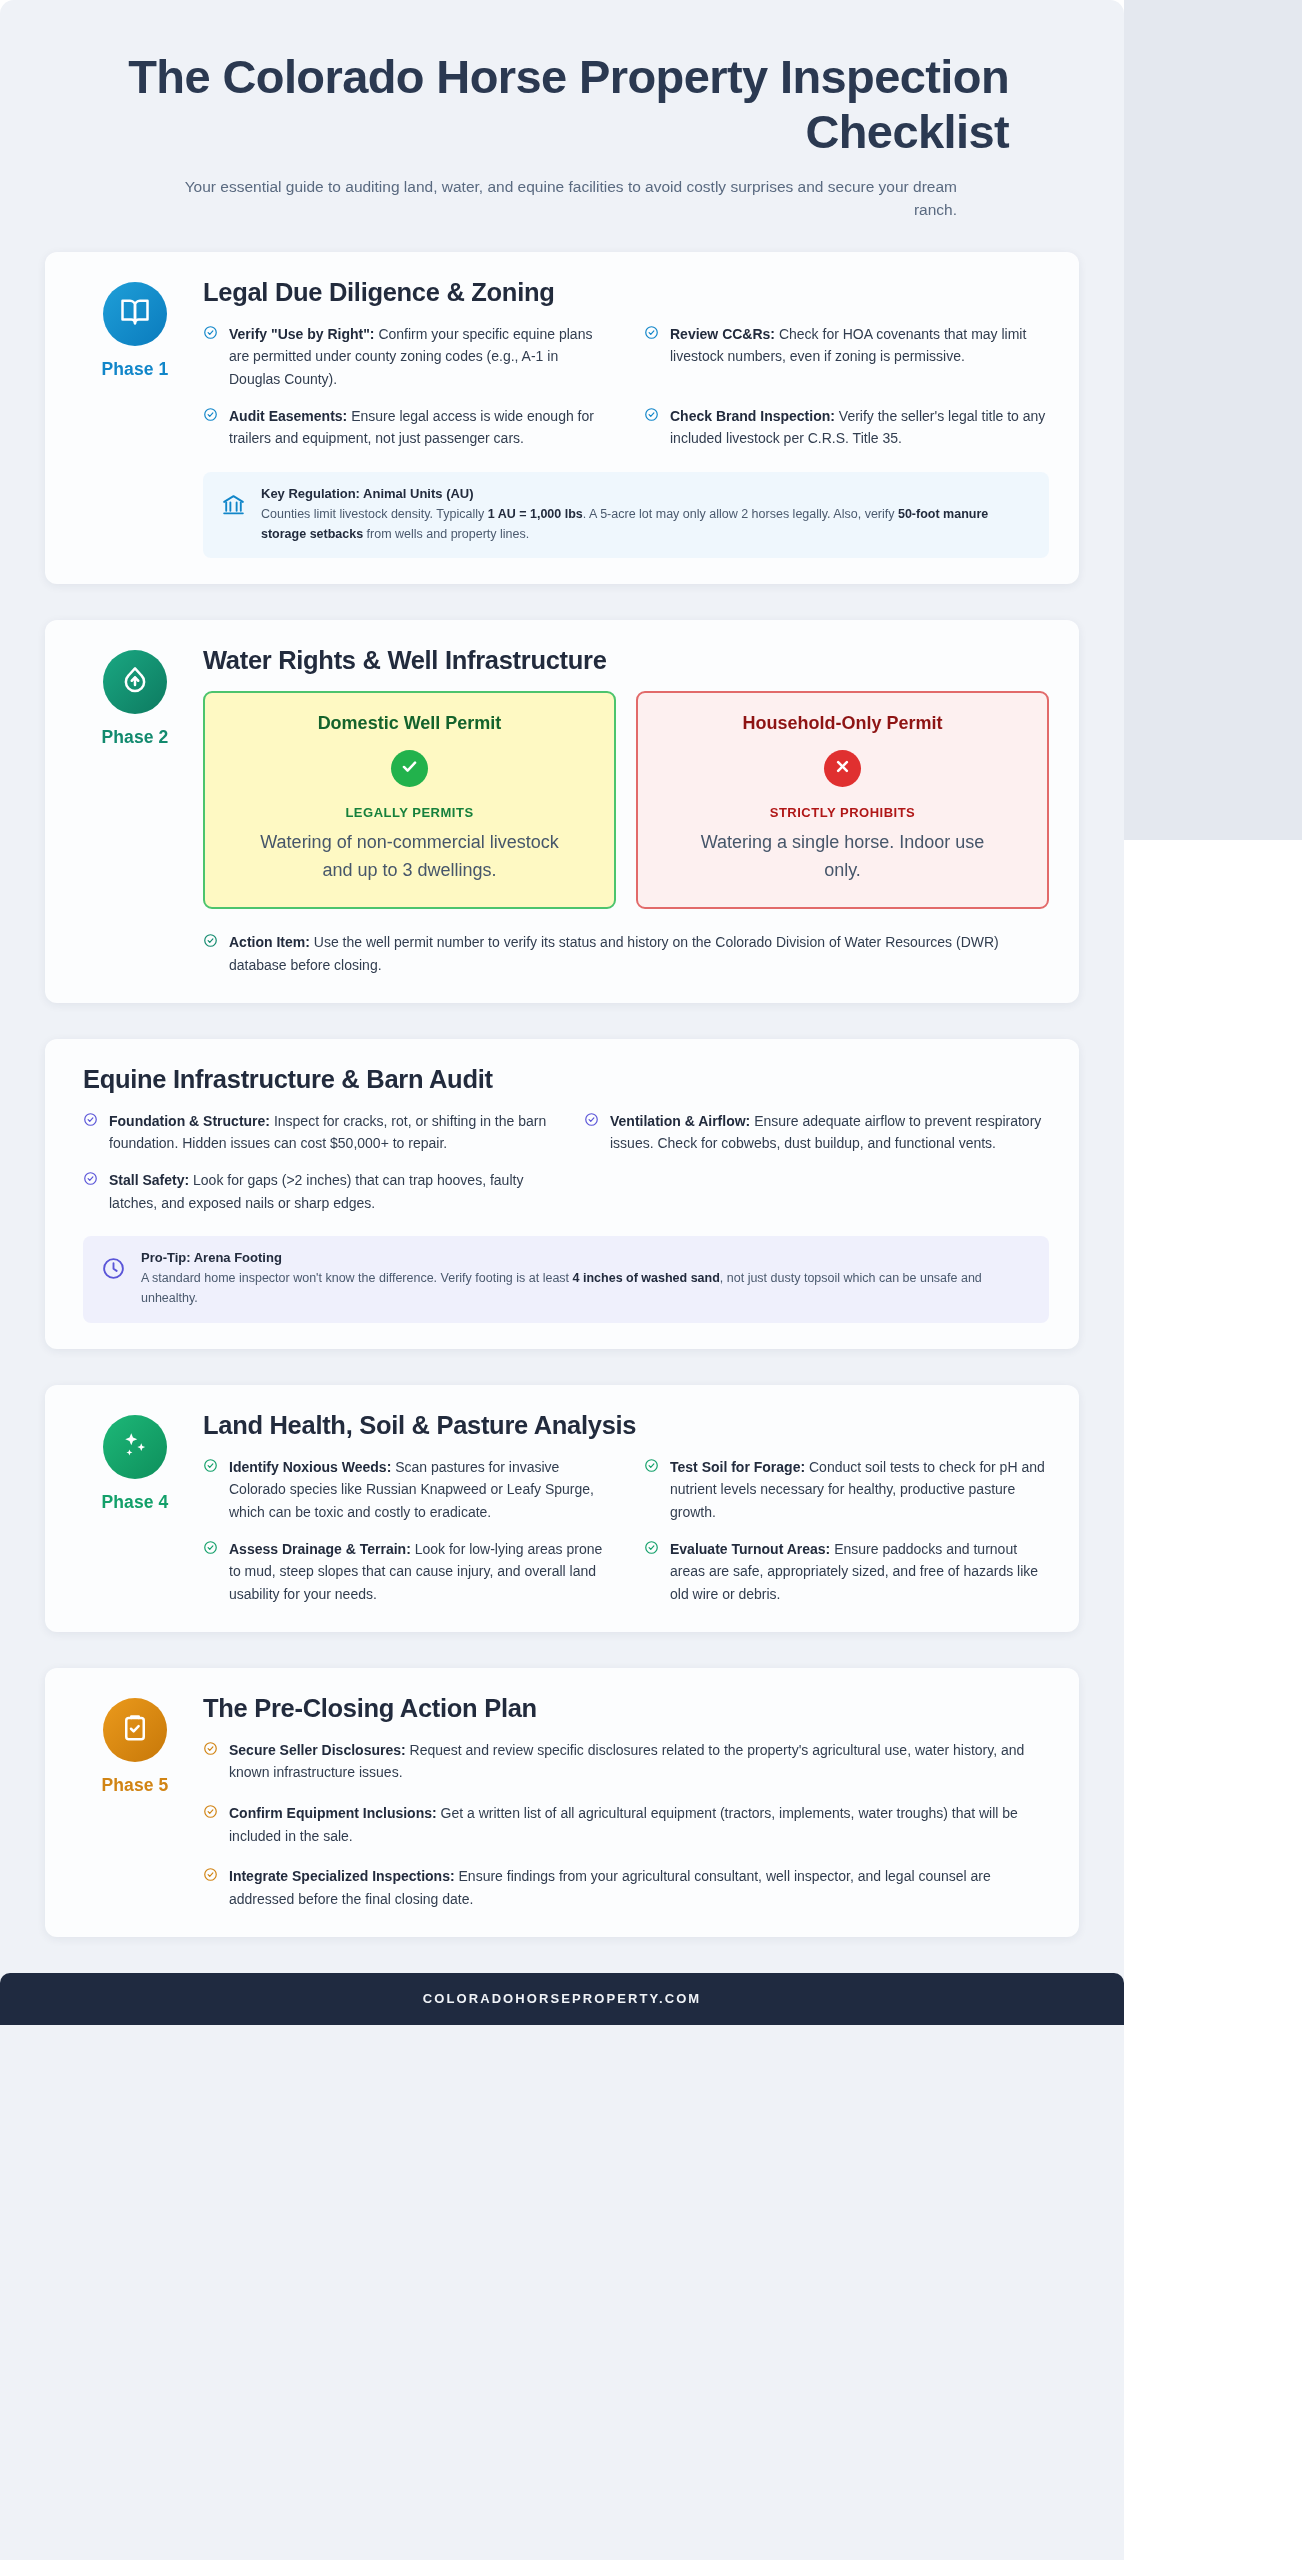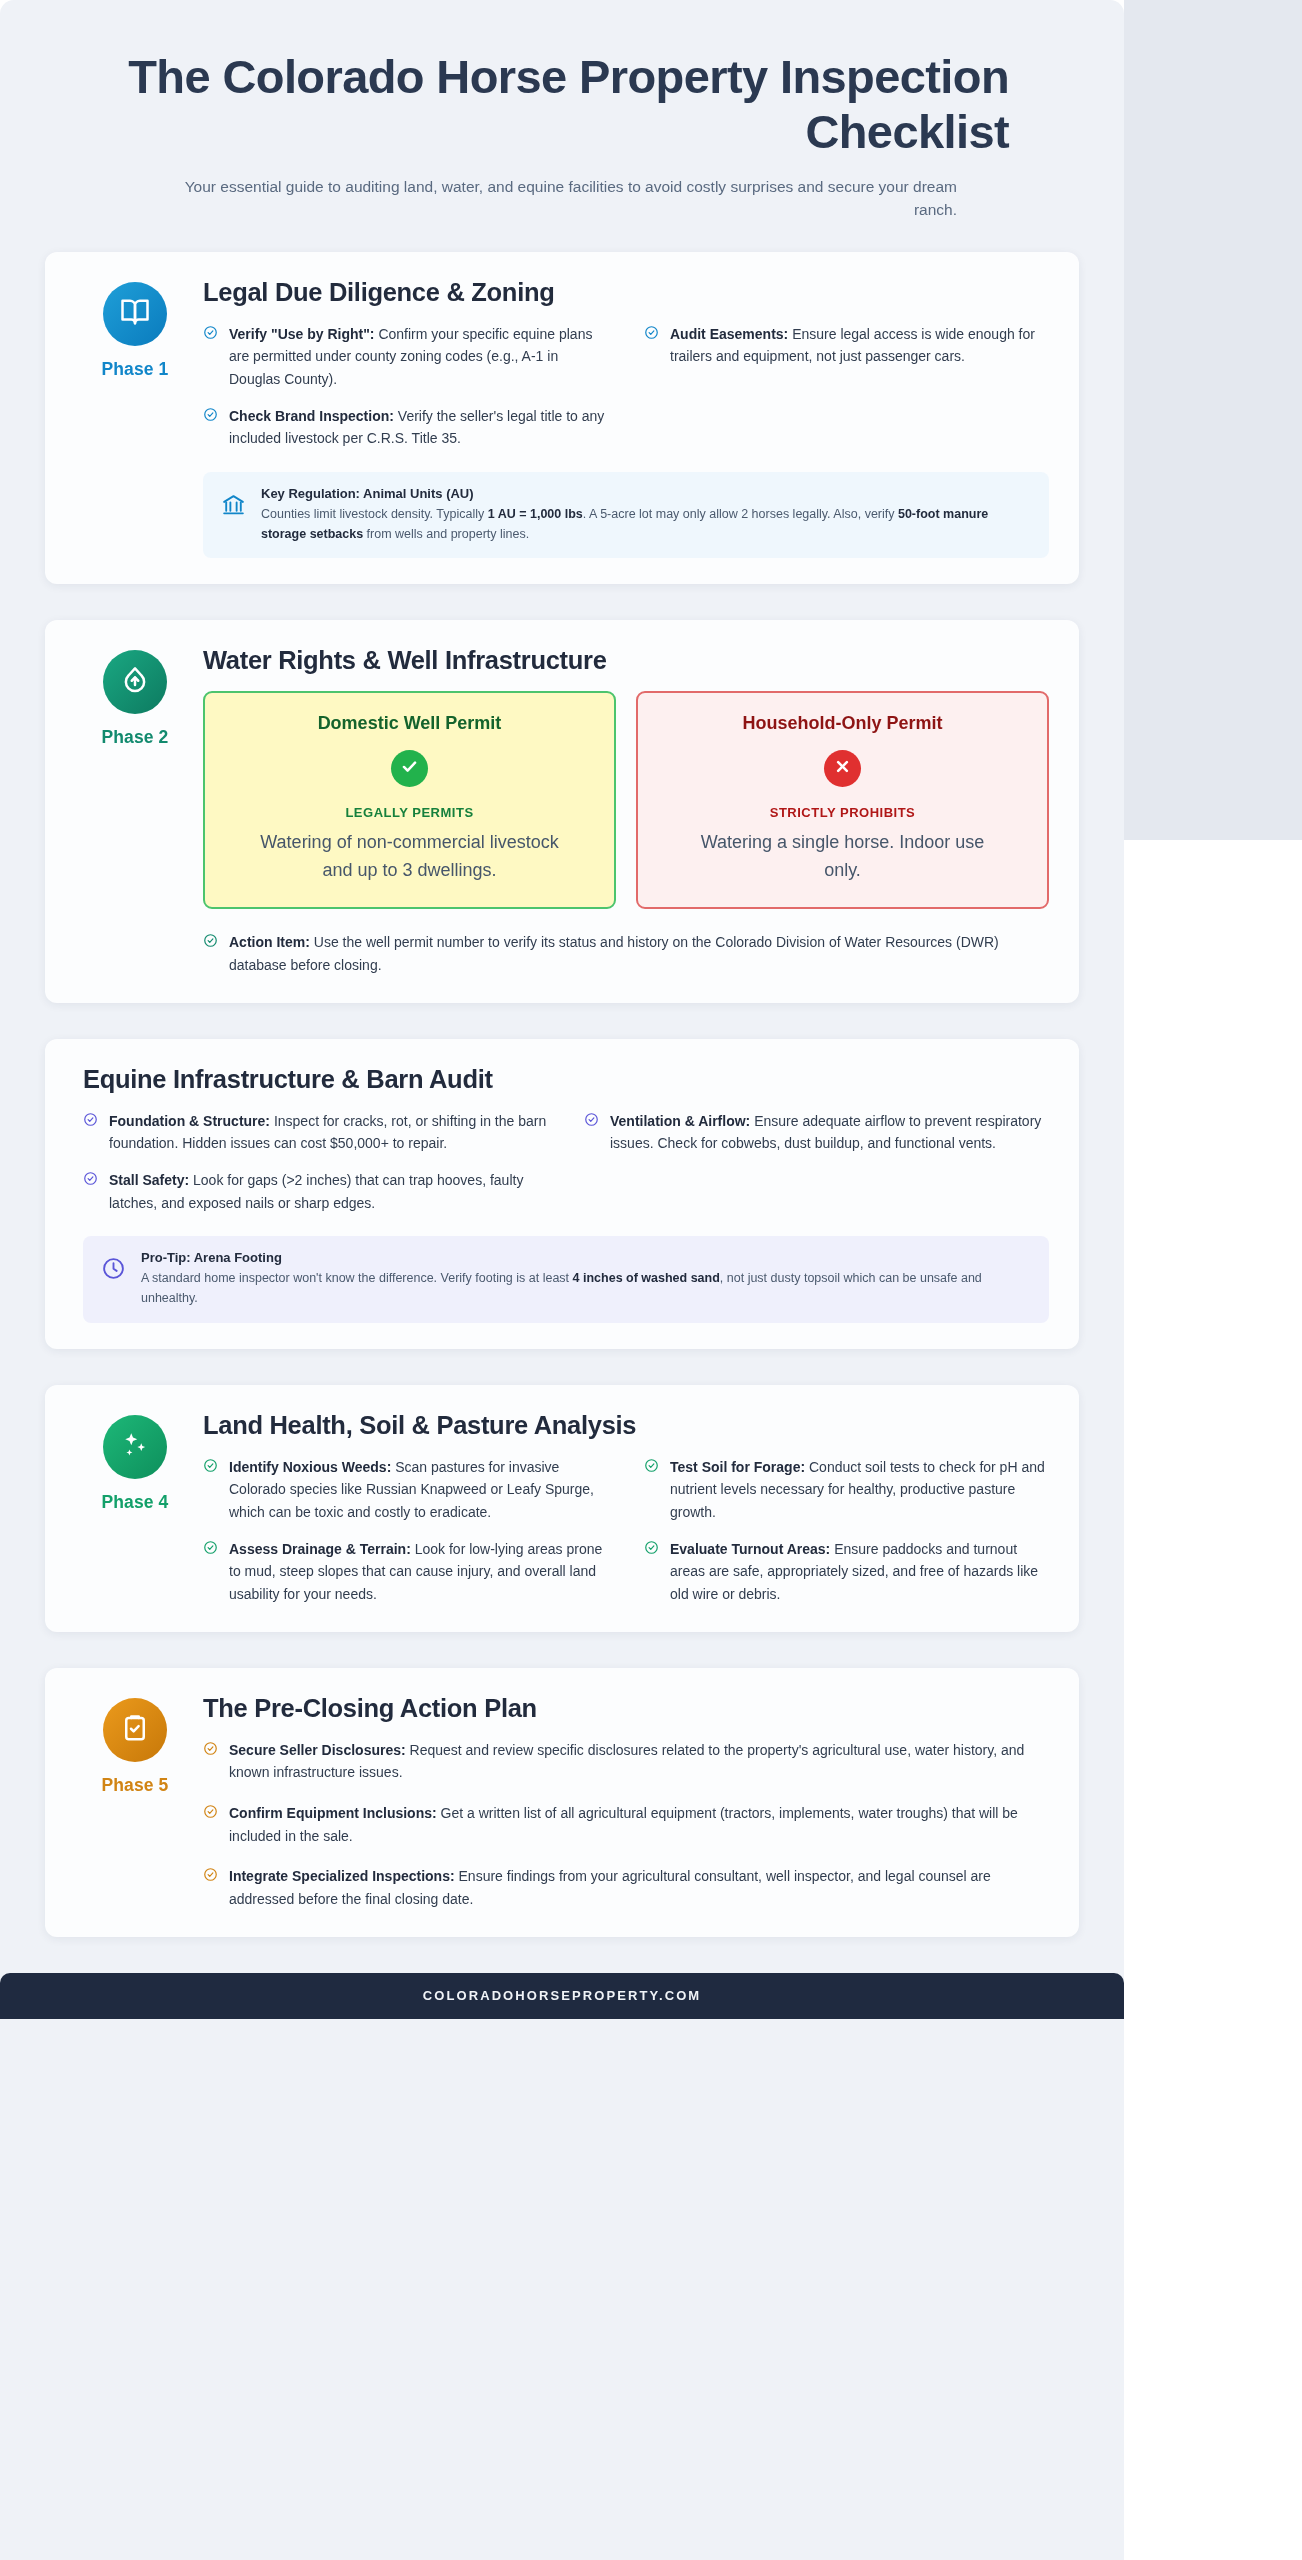--- a/index.html
+++ b/index.html
@@ -211,21 +211,21 @@
     color: #46566a;
     max-width: 300px;
     margin: 0 auto;
   }
 
   
   .footer {
     margin: 6px -45px 0 -45px;
     background: #1f2a40;
     border-radius: 10px 10px 0 0;
-    height: 46px;
+    height: 52px;
     display: flex;
     align-items: center;
     justify-content: center;
   }
   .footer-text {
     color: #f1f4f8;
     font-size: 13px;
     font-weight: 700;
     letter-spacing: 2.1px;
   }
@@ -259,20 +259,29 @@
             <h2 class="phase-title">Legal Due Diligence &amp; Zoning</h2>
             <div class="checklist">
               <div class="check-item">
                 <span class="check-icon" style="color: rgb(17, 134, 201);">
                   <svg viewBox="0 0 24 24" fill="none" stroke="currentColor" stroke-width="1.9" stroke-linecap="round" stroke-linejoin="round">
                     <circle cx="12" cy="12" r="9.2"></circle>
                     <path d="M8.2 12.3l2.6 2.6 5-5.4"></path>
                   </svg>
                 </span>
                 <div class="check-text"><b>Verify "Use by Right":</b> Confirm your specific equine plans are permitted under county zoning codes (e.g., A-1 in Douglas County).</div>
+              </div>
+              <div class="check-item">
+                <span class="check-icon" style="color: rgb(17, 134, 201);">
+                  <svg viewBox="0 0 24 24" fill="none" stroke="currentColor" stroke-width="1.9" stroke-linecap="round" stroke-linejoin="round">
+                    <circle cx="12" cy="12" r="9.2"></circle>
+                    <path d="M8.2 12.3l2.6 2.6 5-5.4"></path>
+                  </svg>
+                </span>
+                <div class="check-text"><b>Review CC&amp;Rs:</b> Check for HOA covenants that may limit livestock numbers, even if zoning is permissive.</div>
               </div>
               <div class="check-item">
                 <span class="check-icon" style="color: rgb(17, 134, 201);">
                   <svg viewBox="0 0 24 24" fill="none" stroke="currentColor" stroke-width="1.9" stroke-linecap="round" stroke-linejoin="round">
                     <circle cx="12" cy="12" r="9.2"></circle>
                     <path d="M8.2 12.3l2.6 2.6 5-5.4"></path>
                   </svg>
                 </span>
                 <div class="check-text"><b>Audit Easements:</b> Ensure legal access is wide enough for trailers and equipment, not just passenger cars.</div>
               </div>

